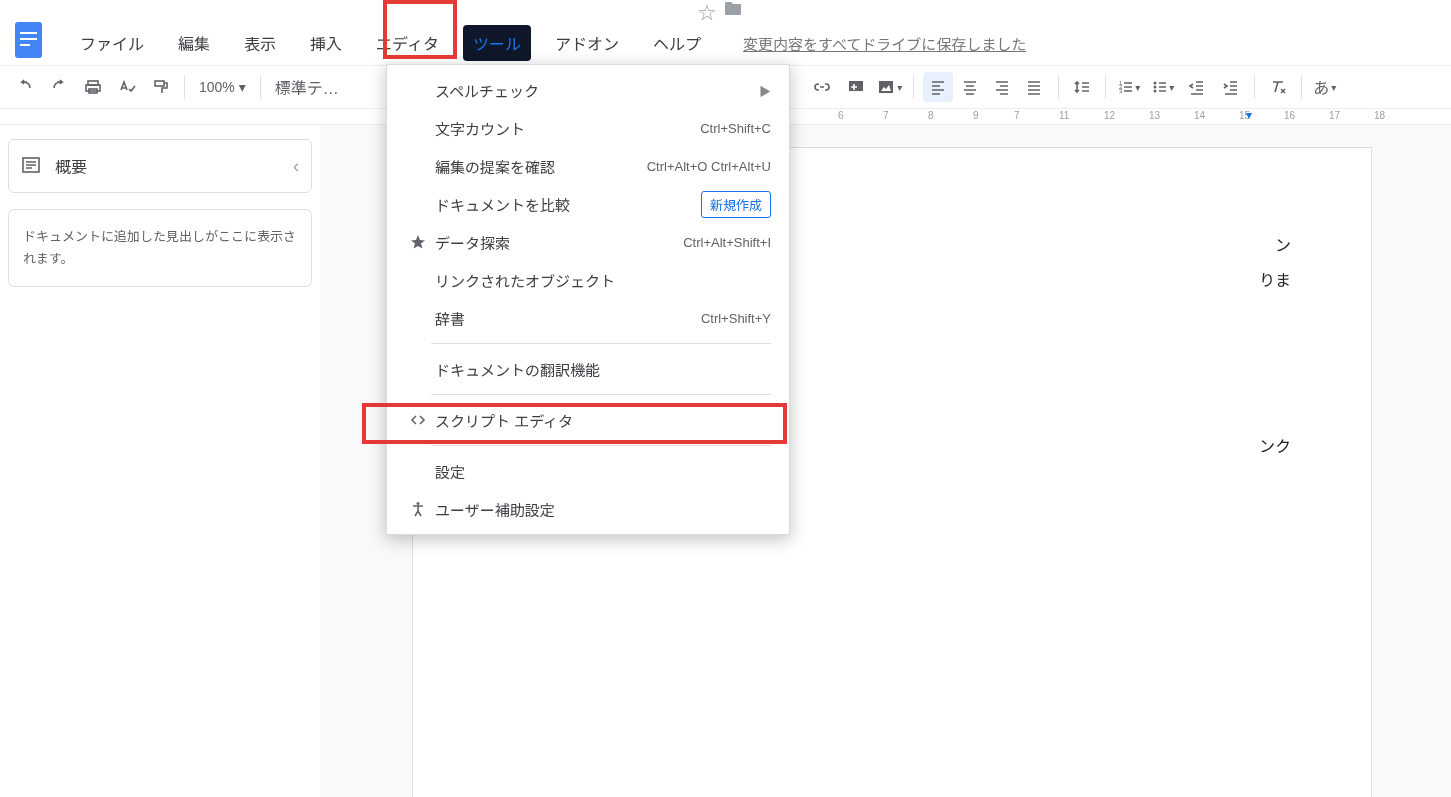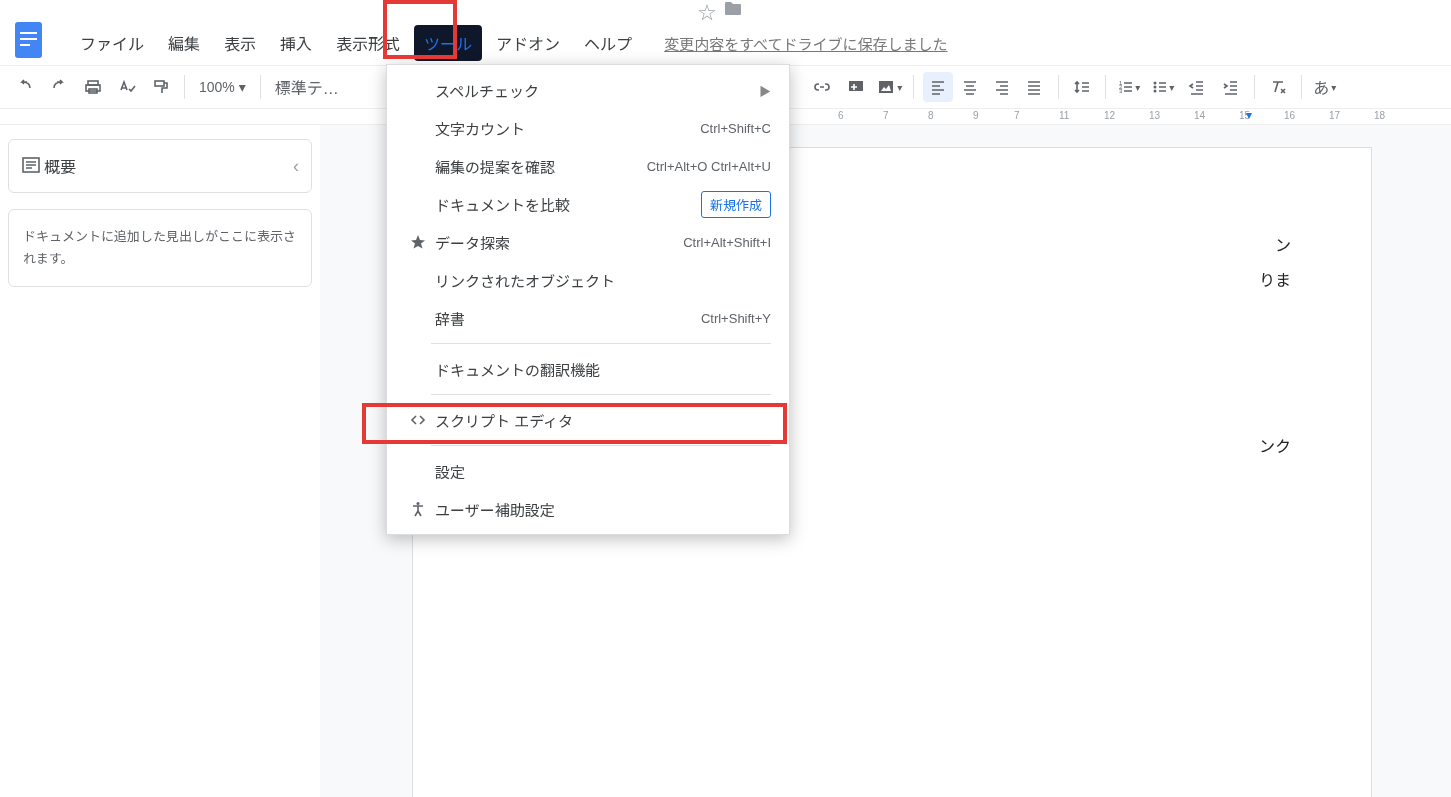--- a/index.html
+++ b/index.html
@@ -9,21 +9,21 @@
   .titlebar { display: flex; align-items: center; height: 21px; padding: 0 8px; }
   .logo { width: 40px; height: 40px; display:flex; align-items:center; justify-content:center; margin-top:20px; margin-left:8px; position:absolute; }
   .logo-inner { width: 27px; height: 36px; background:#4285f4; border-radius:3px; position:relative; }
   .logo-inner:before { content:""; position:absolute; left:5px; top:10px; width:17px; height:16px;
       background: linear-gradient(#fff,#fff) 0 0/100% 2px no-repeat,
                   linear-gradient(#fff,#fff) 0 6px/100% 2px no-repeat,
                   linear-gradient(#fff,#fff) 0 12px/60% 2px no-repeat; }
   .title-icons { margin-left: 690px; display:flex; gap:8px; align-items:center; color:#9aa0a6; font-size:18px; }
 
   
-  .menubar { display: flex; align-items: center; height: 44px; padding-left: 70px; gap: 4px; }
+  .menubar { display: flex; align-items: center; height: 44px; padding-left: 70px; gap: 14px; }
   .menuitem { padding: 6px 10px; font-size: 16px; color:#3c4043; cursor:pointer; border-radius:4px; }
   .menuitem.active { background:#0f172a; color:#1a73e8; }
   .save-status { margin-left:18px; color:#777; text-decoration: underline; font-size:15px; }
 
   .highlight-box { position:absolute; border:4px solid #e53935; pointer-events:none; z-index:60; }
   #hl1 { left:383px; top:0px; width:74px; height:59px; }
   #hl2 { left:362px; top:403px; width:425px; height:41px; }
 
   
   .toolbar { display:flex; align-items:center; height:44px; border-top:1px solid #eee; border-bottom:1px solid #eee; padding:0 10px; gap:4px; color:#5f6368; }
@@ -33,21 +33,21 @@
   .style-select { padding:0 6px; font-size:16px; white-space:nowrap; max-width:90px; overflow:hidden; text-overflow:ellipsis; }
 
   svg { stroke:#5f6368; fill:none; stroke-width:1.6; }
 
   .ruler { height:16px; border-bottom:1px solid #eee; position:relative; font-size:10px; color:#9aa0a6; }
   .ruler span { position:absolute; top:1px; }
   .ruler .marker { position:absolute; top:-1px; color:#1a73e8; font-size:12px;}
 
   .workspace { display:flex; height:calc(797px - 21px - 44px - 44px - 16px); }
   .sidebar { width:320px; padding:14px 8px 0 8px; position:relative; }
-  .sidehead { display:flex; align-items:center; border:1px solid #e0e0e0; border-radius:6px; padding:14px 12px; gap:3px; }
+  .sidehead { display:flex; align-items:center; border:1px solid #e0e0e0; border-radius:6px; padding:14px 12px; gap:14px; }
   .sideplace { margin-top:16px; border:1px solid #e0e0e0; border-radius:6px; padding:16px 14px; font-size:13px; color:#5f6368; line-height:1.7; }
   .collapse { margin-left:auto; color:#9aa0a6; font-size:18px; }
 
   .page-area { flex:1; background:#f8f9fa; position:relative; overflow:hidden; }
   .page { position:absolute; left:92px; top:22px; width:960px; background:#fff; border:1px solid #ddd; height:900px; padding:80px; }
   .page-text { font-size:16px; color:#222; line-height:2.2; }
 
   
   .dropdown { position:absolute; left:386px; top:64px; width:404px; background:#fff; border:1px solid #dadce0; box-shadow:0 4px 16px rgba(0,0,0,0.25); z-index:50; padding:6px 0; }
   .drow { display:flex; align-items:center; padding:0 18px; height:38px; font-size:15px; color:#3c4043; }
@@ -78,21 +78,21 @@
         </svg>
     </span>
   </div>
 </div>
 
 <div class="menubar">
   <div class="menuitem">ファイル</div>
   <div class="menuitem">編集</div>
   <div class="menuitem">表示</div>
   <div class="menuitem">挿入</div>
-  <div class="menuitem">表示形式</div>
+  <div class="menuitem">エディタ</div>
   <div class="menuitem active">ツール</div>
   <div class="menuitem">アドオン</div>
   <div class="menuitem">ヘルプ</div>
   <div class="save-status">変更内容をすべてドライブに保存しました</div>
 </div>
 
 <div class="toolbar">
   <div class="tbtn">
       <svg width="18" height="18" viewBox="0 0 18 18">
         <path d="M11 4H6l2-2M6 4l2 2M6 4c5 0 8 2 8 6"></path>

